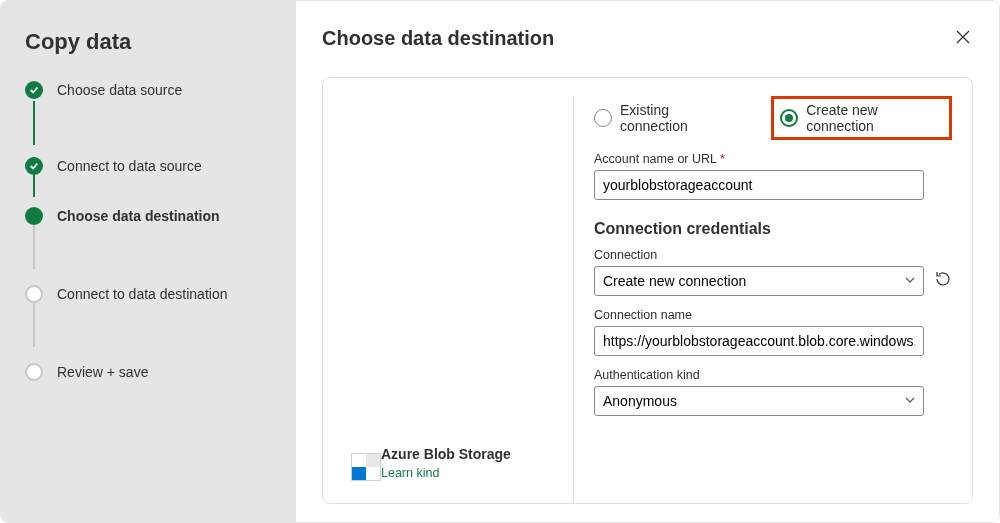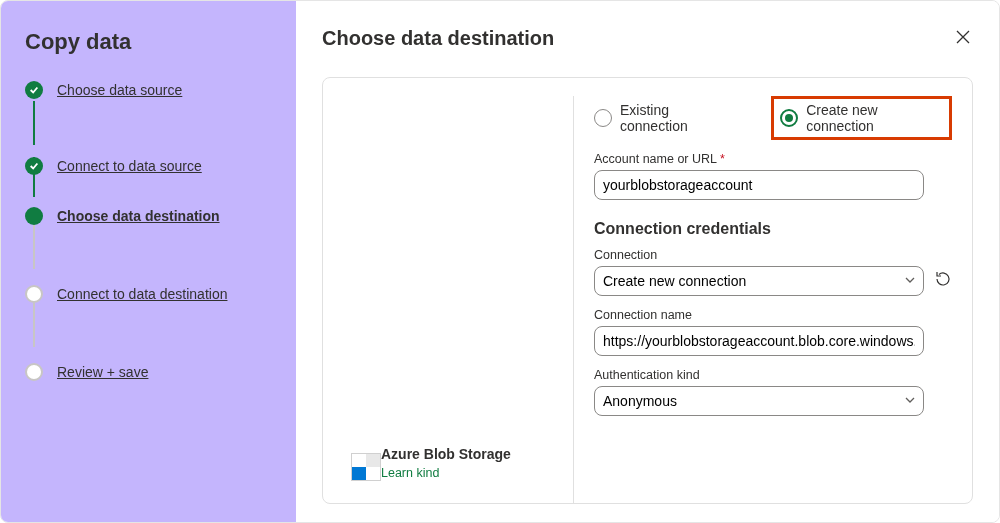--- a/index.html
+++ b/index.html
@@ -1,22 +1,22 @@
 <!DOCTYPE html>
 <html><head>
 <meta charset="utf-8">
 <style>
   * { box-sizing: border-box; margin: 0; padding: 0; }
   html, body { width: 1000px; height: 523px; font-family: "Segoe UI", -apple-system, sans-serif; color: #323130; background: #fff; }
   .container { display: flex; width: 100%; height: 100%; border: 1px solid #e5e5e5; border-radius: 8px; overflow: hidden; }
 
   
-  .sidebar { width: 312px; padding: 28px 24px 24px 24px; background: #c4b5fd; }
+  .sidebar { width: 312px; padding: 28px 24px 24px 24px; background: #e5e5e5; }
   .sidebar-title { font-size: 22px; font-weight: 600; margin-bottom: 26px; }
-  .step-list { list-style: none; text-decoration: underline; }
+  .step-list { list-style: none; }
   .step-item { position: relative; display: flex; align-items: flex-start; min-height: 44px; }
   .step-connector { position: absolute; left: 8px; top: 20px; width: 2px; background: #107c41; height: 100%; }
   .step-connector.pending { background: #c8c6c4; }
   .step-bullet { flex: 0 0 18px; height: 18px; border-radius: 50%; display: flex; align-items: center; justify-content: center; margin-right: 14px; z-index: 1; background: #fff; }
   .step-bullet.done { background: #107c41; }
   .step-bullet.done svg { stroke: #fff; }
   .step-bullet.active { background: #107c41; }
   .step-bullet.pending { border: 2px solid #c8c6c4; }
   .step-text { padding-top: 0; }
   .step-label { font-size: 14px; line-height: 18px; }
@@ -43,21 +43,21 @@
   .radio-row { display: flex; gap: 36px; align-items: center; margin-bottom: 12px; }
   .radio-opt { display: flex; align-items: center; gap: 8px; cursor: pointer; font-size: 14px; }
   .radio-circle { width: 18px; height: 18px; border-radius: 50%; border: 1px solid #8a8886; display: flex; align-items: center; justify-content: center; flex-shrink: 0; }
   .radio-circle.selected { border: 2px solid #107c41; }
   .radio-dot { width: 8px; height: 8px; border-radius: 50%; background: #107c41; }
   .annotate-red { border: 3px solid #d83b01; padding: 3px 6px; }
 
   .section-heading { font-size: 16px; font-weight: 600; margin-top: 8px; margin-bottom: 10px; }
   .field-label { font-size: 12.5px; color: #323130; margin-bottom: 4px; }
   .req-star { color: #c50f1f; }
-  .input { width: 100%; height: 30px; border: 1px solid #8a8886; border-radius: 8px; padding: 0 8px; font-size: 14px; font-family: inherit; background: #fff; }
+  .input { width: 100%; height: 30px; border: 1px solid #8a8886; border-radius: 3px; padding: 0 8px; font-size: 14px; font-family: inherit; background: #fff; }
   .select-row { display: flex; align-items: center; gap: 10px; }
   .select-wrap { position: relative; flex: 1; }
   .select-wrap .chev { position: absolute; right: 8px; top: 50%; transform: translateY(-50%); pointer-events: none; }
   .refresh-icon { cursor: pointer; }
   .field-block { margin-bottom: 12px; }
   .field-block.wide { width: 330px; }
   .select-full { width: 330px; position: relative; }
 
   .footer { display: flex; justify-content: flex-end; gap: 10px; align-items: center; padding-top: 16px; }
   .btn { height: 32px; padding: 0 16px; border-radius: 4px; font-size: 14px; cursor: pointer; display: inline-flex; align-items: center; justify-content: center; font-family: inherit; }

